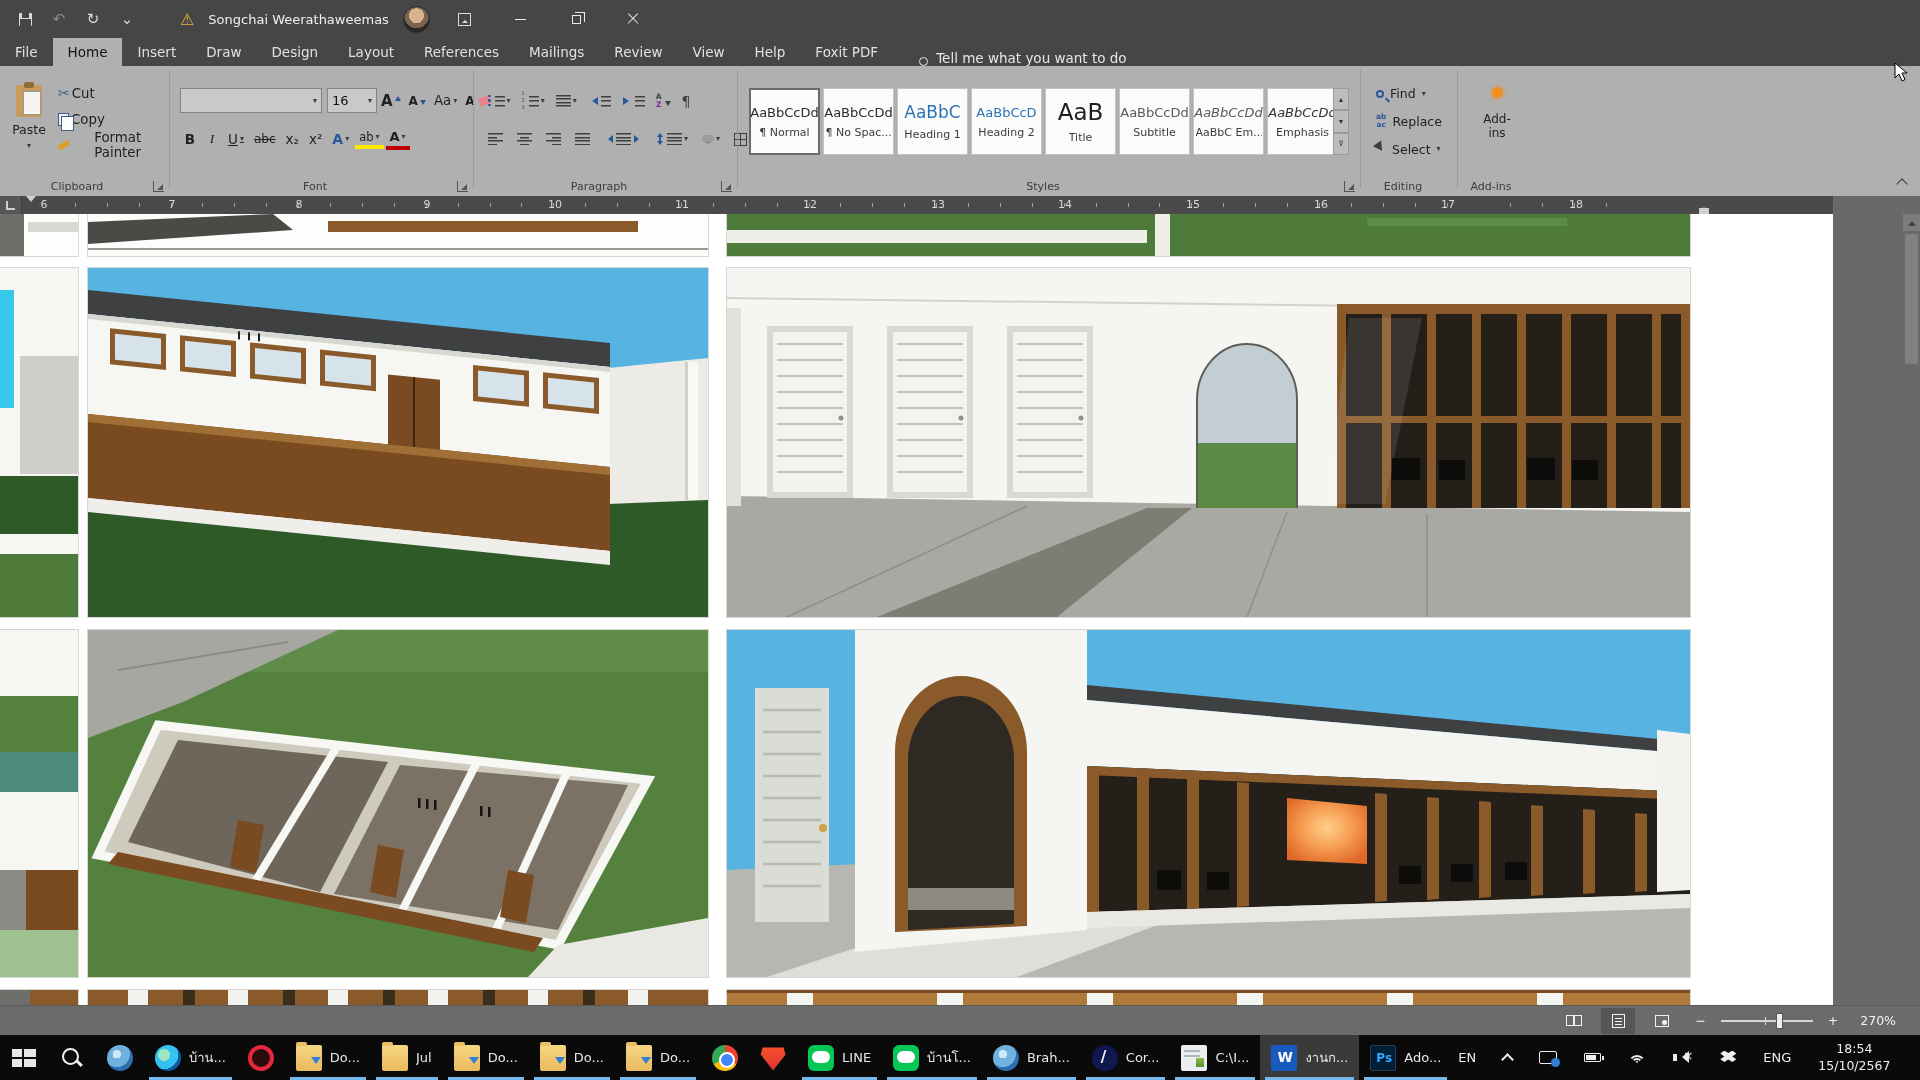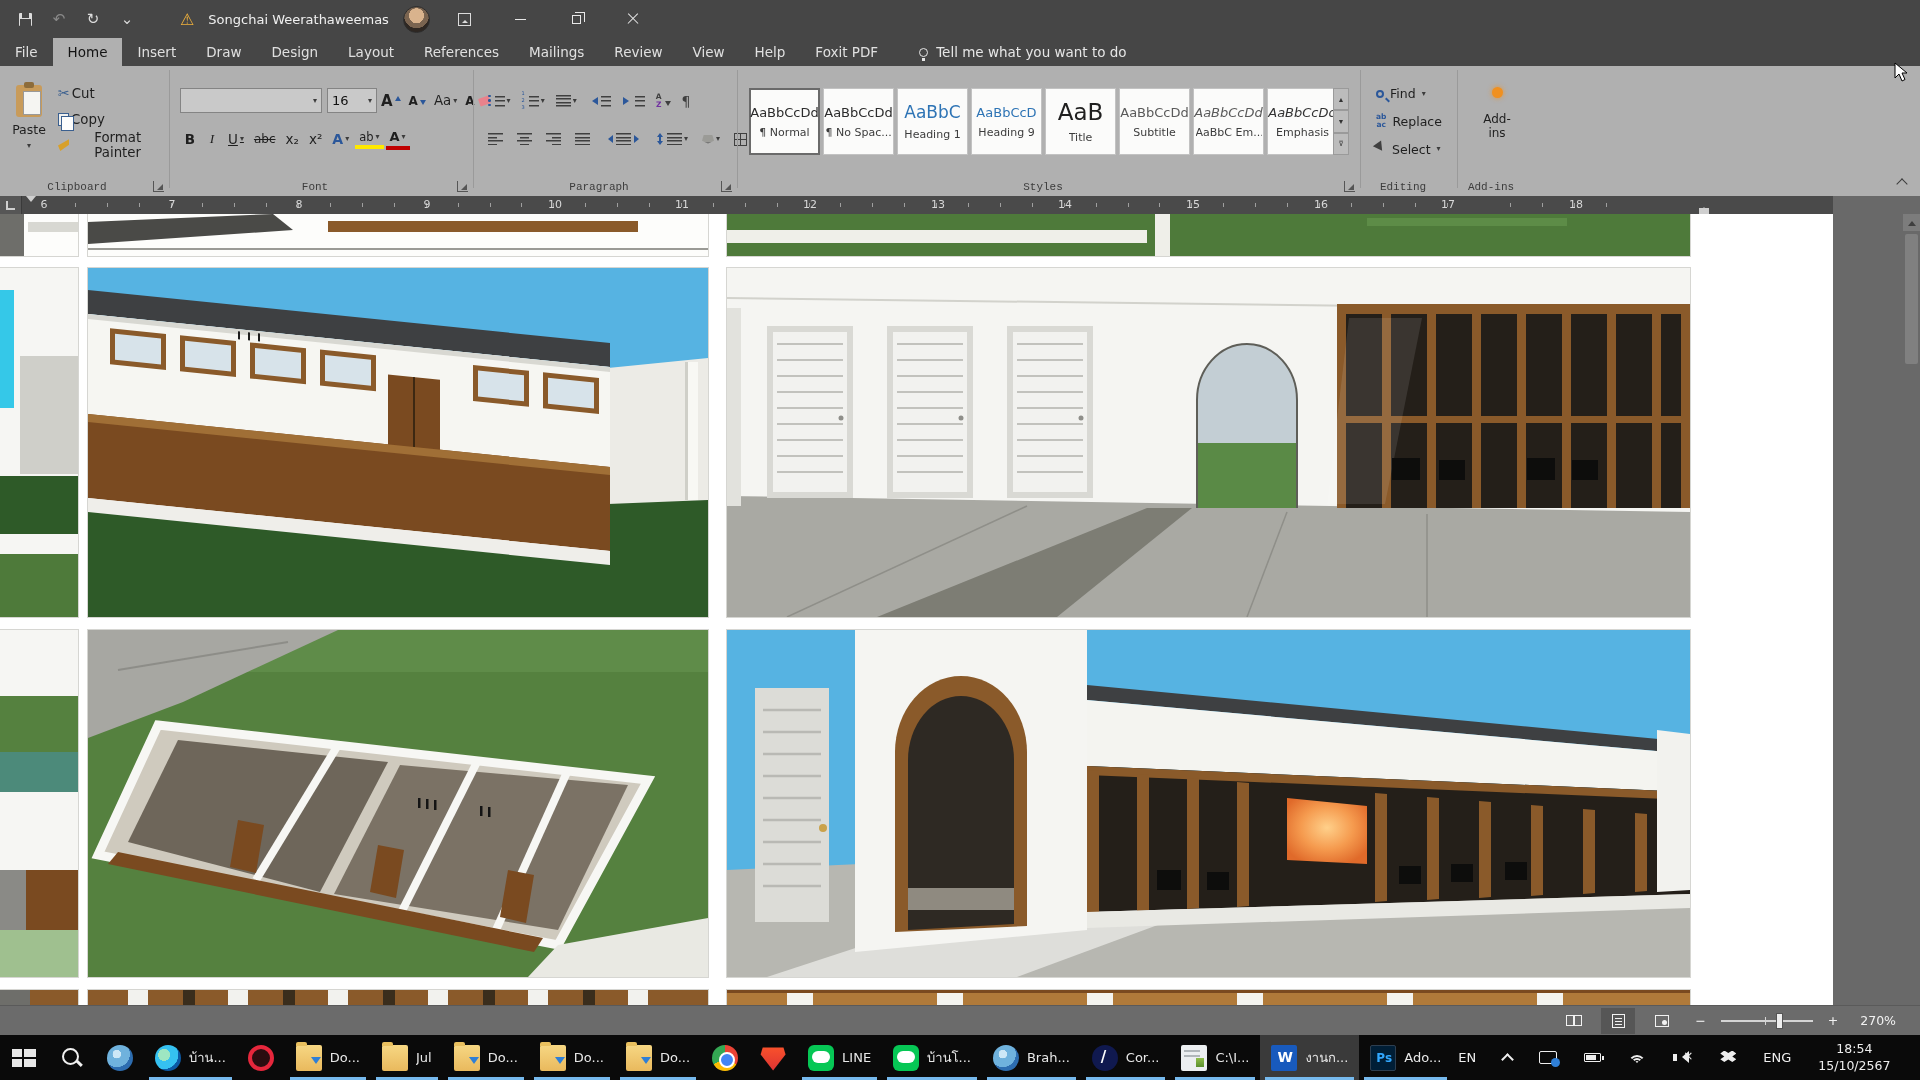--- a/index.html
+++ b/index.html
@@ -30,29 +30,29 @@
   .i-restore::before{content:"";position:absolute;left:2px;top:-4px;width:9px;height:9px;border:1px solid #e8e8e8;border-left:none;border-bottom:none;}
   .i-close{position:relative;width:12px;height:12px;}
   .i-close::before,.i-close::after{content:"";position:absolute;left:-1px;top:5px;width:14px;height:1.4px;background:#e8e8e8;}
   .i-close::before{transform:rotate(45deg);} .i-close::after{transform:rotate(-45deg);}
 
   
   .tabsrow{position:absolute;left:0;top:38px;width:1920px;height:28px;background:#464646;display:flex;align-items:stretch;}
   .tabslist{display:flex;}
   .rtab{background:none;border:none;color:#e0e0e0;font-size:13.5px;padding:0 15px;cursor:default;font-family:inherit;}
   .rtab.active{background:#b0b0b0;color:#141414;}
-  .tellme{display:flex;align-items:center;gap:8px;color:#e6e6e6;font-size:13.5px;margin-left:26px;}
+  .tellme{display:flex;align-items:flex-end;gap:8px;color:#e6e6e6;font-size:13.5px;margin-left:26px;}
   .bulb{width:9px;height:9px;border:1.5px solid #e6e6e6;border-radius:50%;position:relative;}
   .bulb::after{content:"";position:absolute;left:2px;top:9px;width:3px;height:3px;background:#e6e6e6;}
 
   
   .ribbon{position:absolute;left:0;top:66px;width:1920px;height:130px;background:#b0b0b0;color:#1f1f1f;font-size:12px;}
   .rgroup{position:absolute;top:0;height:130px;}
   .rgdiv{position:absolute;top:4px;height:118px;width:1px;background:#9a9a9a;}
-  .glabel{position:absolute;bottom:3px;left:0;right:14px;text-align:center;font-size:11px;color:#3c3c3c;white-space:nowrap;font-family:Liberation Mono, monospace;}
+  .glabel{position:absolute;bottom:3px;left:0;right:14px;text-align:center;font-size:11px;color:#3c3c3c;white-space:nowrap;}
   .launcher{position:absolute;right:4px;bottom:4px;width:11px;height:11px;border-left:1px solid #555;border-bottom:1px solid #555;}
   .launcher::after{content:"";position:absolute;right:1px;bottom:1px;border:3px solid transparent;border-right-color:#555;border-bottom-color:#555;}
   .rbtn{display:inline-flex;align-items:center;justify-content:center;background:none;border:none;cursor:default;
         padding:2px 4px;gap:2px;color:#1f1f1f;font-family:inherit;}
   .caret{font-size:8px;color:#3c3c3c;line-height:1;}
   .r1{position:absolute;top:22px;display:flex;align-items:center;}
   .r2{position:absolute;top:62px;display:flex;align-items:center;}
 
   
   .paste-big{position:absolute;left:6px;top:14px;width:46px;height:96px;display:flex;flex-direction:column;align-items:center;
@@ -525,21 +525,21 @@
             <span class="sname">¶ No Spac...</span>
           </button>
 
           <button class="stylecard h1">
             <span class="prev">AaBbC</span>
             <span class="sname">Heading 1</span>
           </button>
 
           <button class="stylecard h2">
             <span class="prev">AaBbCcD</span>
-            <span class="sname">Heading 9</span>
+            <span class="sname">Heading 2</span>
           </button>
 
           <button class="stylecard title">
             <span class="prev">AaB</span>
             <span class="sname">Title</span>
           </button>
 
           <button class="stylecard subtitle">
             <span class="prev">AaBbCcDd</span>
             <span class="sname">Subtitle</span>

